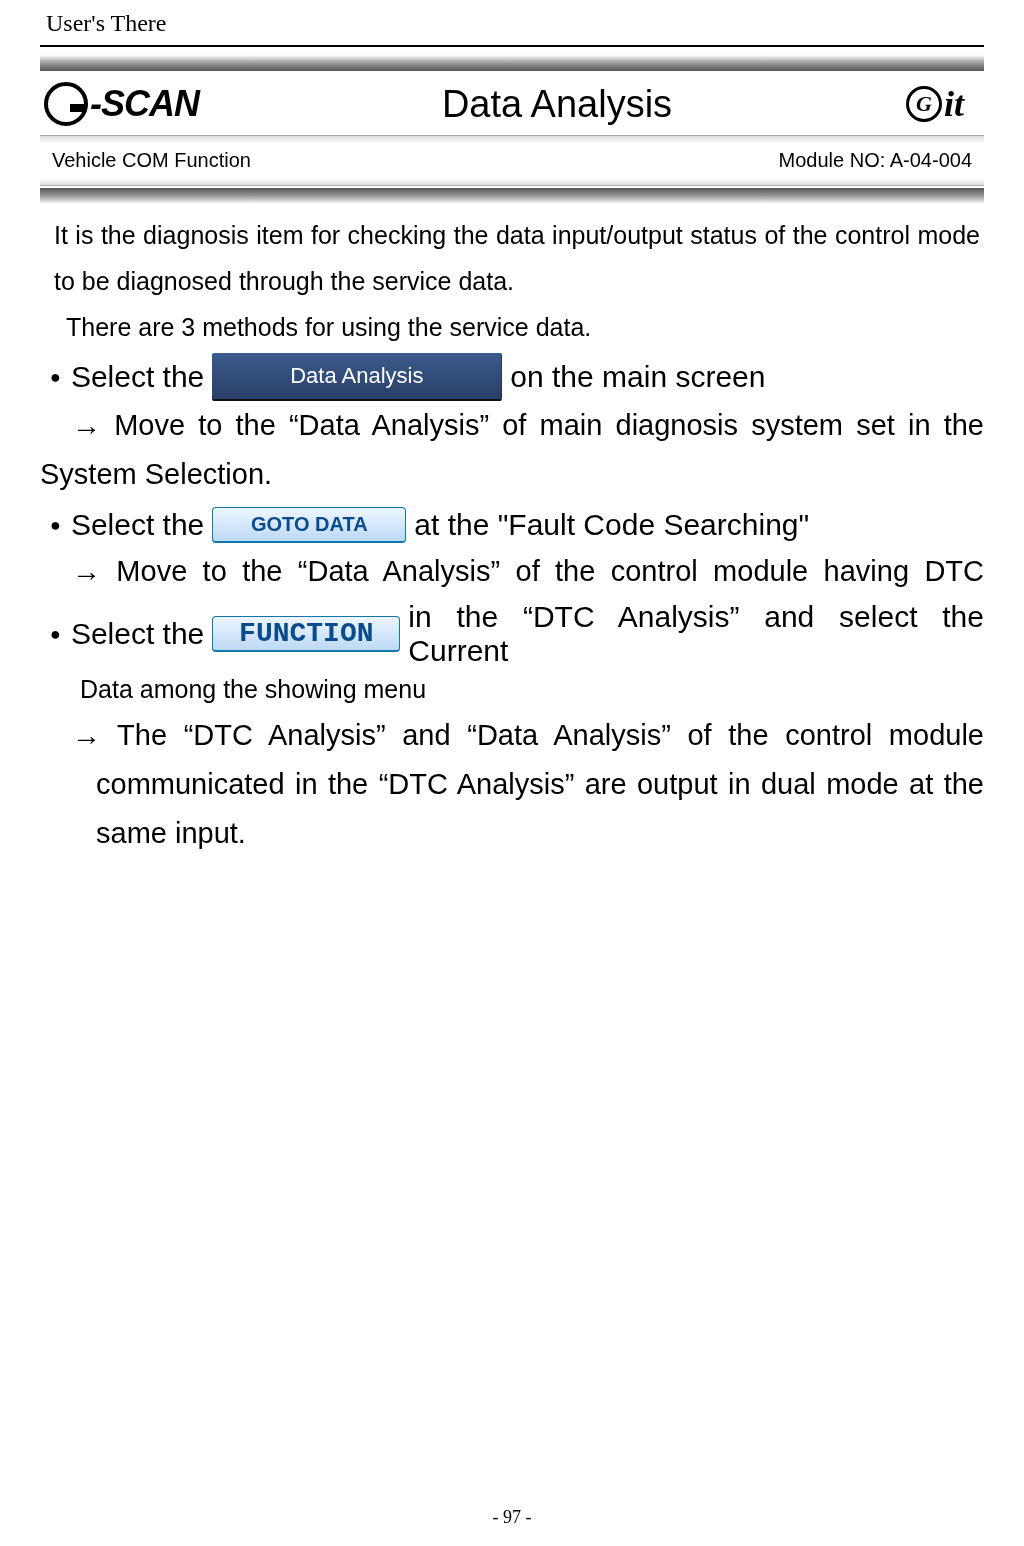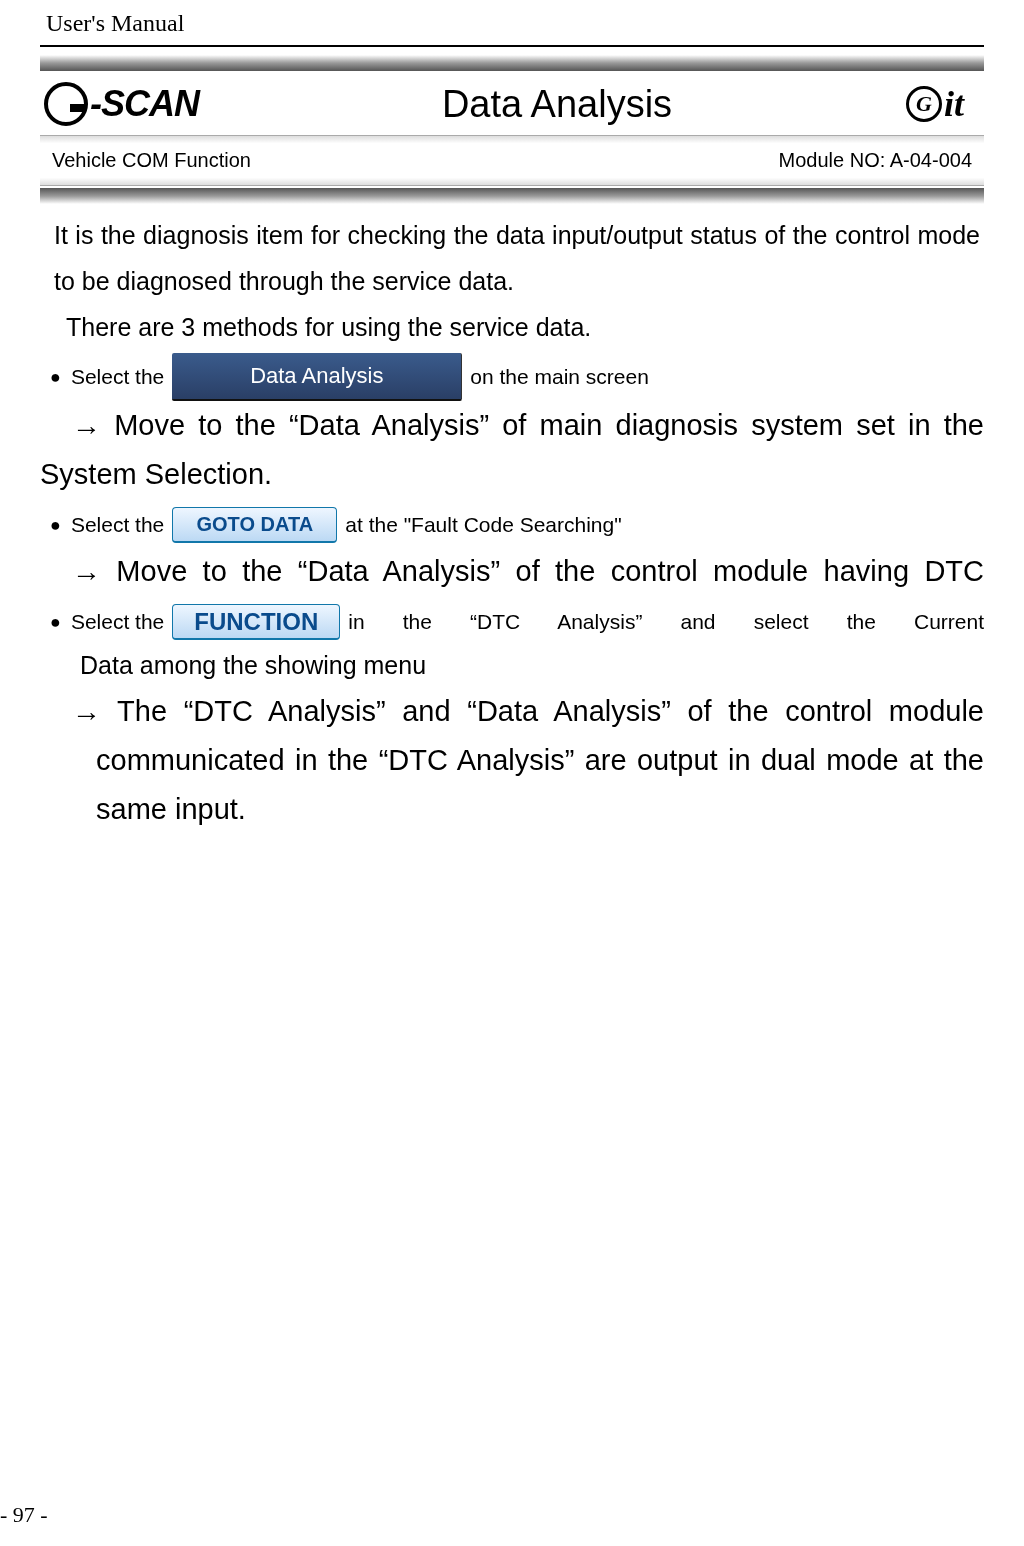--- a/index.html
+++ b/index.html
@@ -116,58 +116,60 @@
       margin: 0 8px;
       border-bottom: 2px solid #111;
       border-right: 1px solid #333;
     }
     .btn-data-analysis {
       width: 290px; height: 48px;
       font-size: 22px;
       border-radius: 2px;
     }
     .btn-goto-data {
-      width: 165px; height: 36px;
+      width: 194px; height: 36px;
       border: 1px solid #17a; border-radius: 4px;
       background: linear-gradient(#eef6ff, #bcd9f4);
       color:#0a4b8c;
       font-weight: bold;
       font-size: 20px;
       border-bottom: 2px solid #17a;
     }
     .btn-function {
-      width: 168px; height: 36px;
+      width: 188px; height: 36px;
       border: 1px solid #17a; border-radius: 4px;
       background: linear-gradient(#eef6ff, #bcd9f4);
       color:#0a4b8c;
       font-weight: bold;
-      font-size: 24px;
+      font-size: 28px;
       border-bottom: 2px solid #17a;
+      font-family: Liberation Mono, monospace;
     }
     .arrow-line {
       font-family: Arial, sans-serif;
       font-size: 29px;
       line-height: 1.7;
       text-align: justify;
     }
     .data-line { padding-left: 40px; font-family: Arial; font-size:25px; line-height:1.7; text-align:justify;}
     .footer {
       position: absolute;
       bottom: 18px;
       left: 0; right: 0;
+      text-align: center;
       font-family: Georgia, serif;
-      font-size: 22px;
-    }
-    .inline-text { font-family: Arial; font-size: 21px; }
+      font-size: 18px;
+    }
+    .inline-text { font-family: Arial; font-size: 30px; }
     .justify-block-last-left{ text-align:justify; }
   </style>
 </head>
 <body>
 
-<div class="header-line">User's Manual</div>
+<div class="header-line">User's There</div>
 <hr class="hr-top">
 
 <div class="grad-bar-top"></div>
 
 <div class="title-row">
   <div class="logo-gscan">
     <span class="g-shape"></span>
     <span>-SCAN</span>
   </div>
   <div class="page-title">Data Analysis</div>

